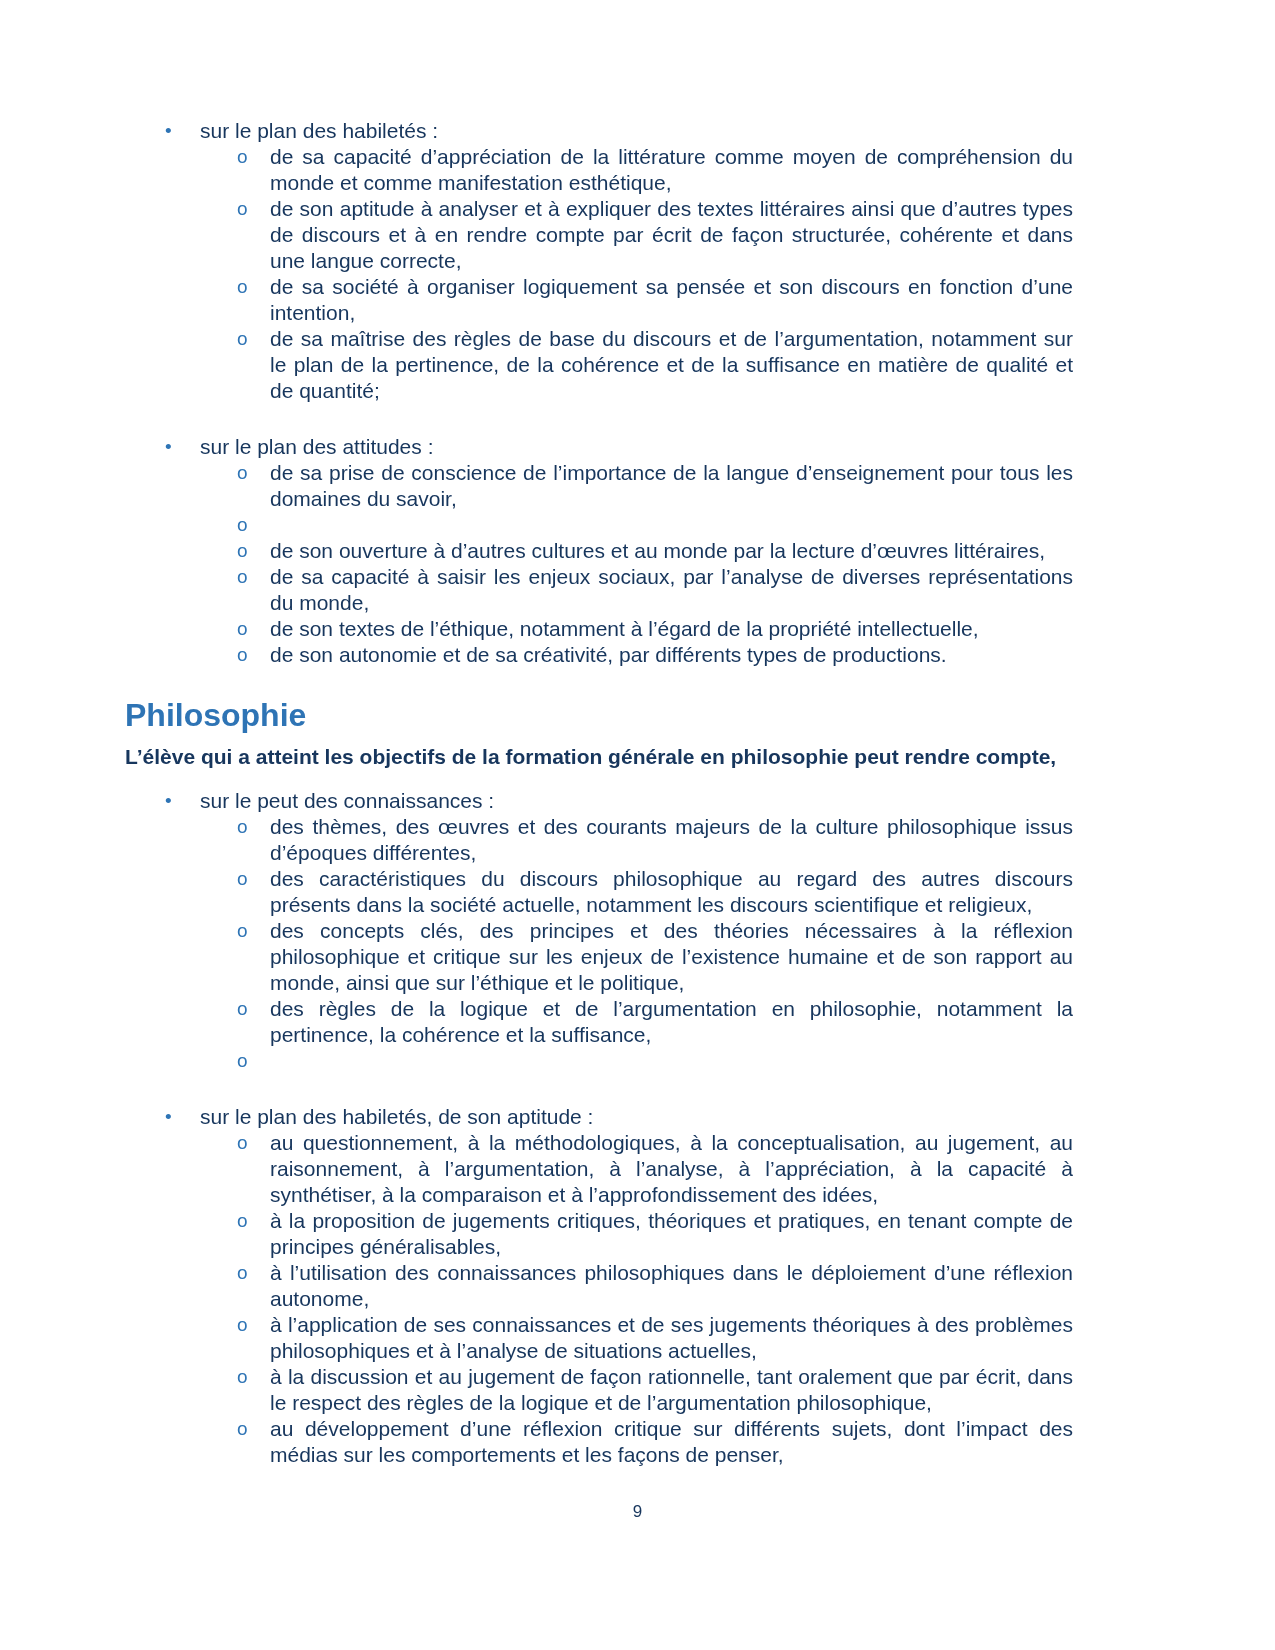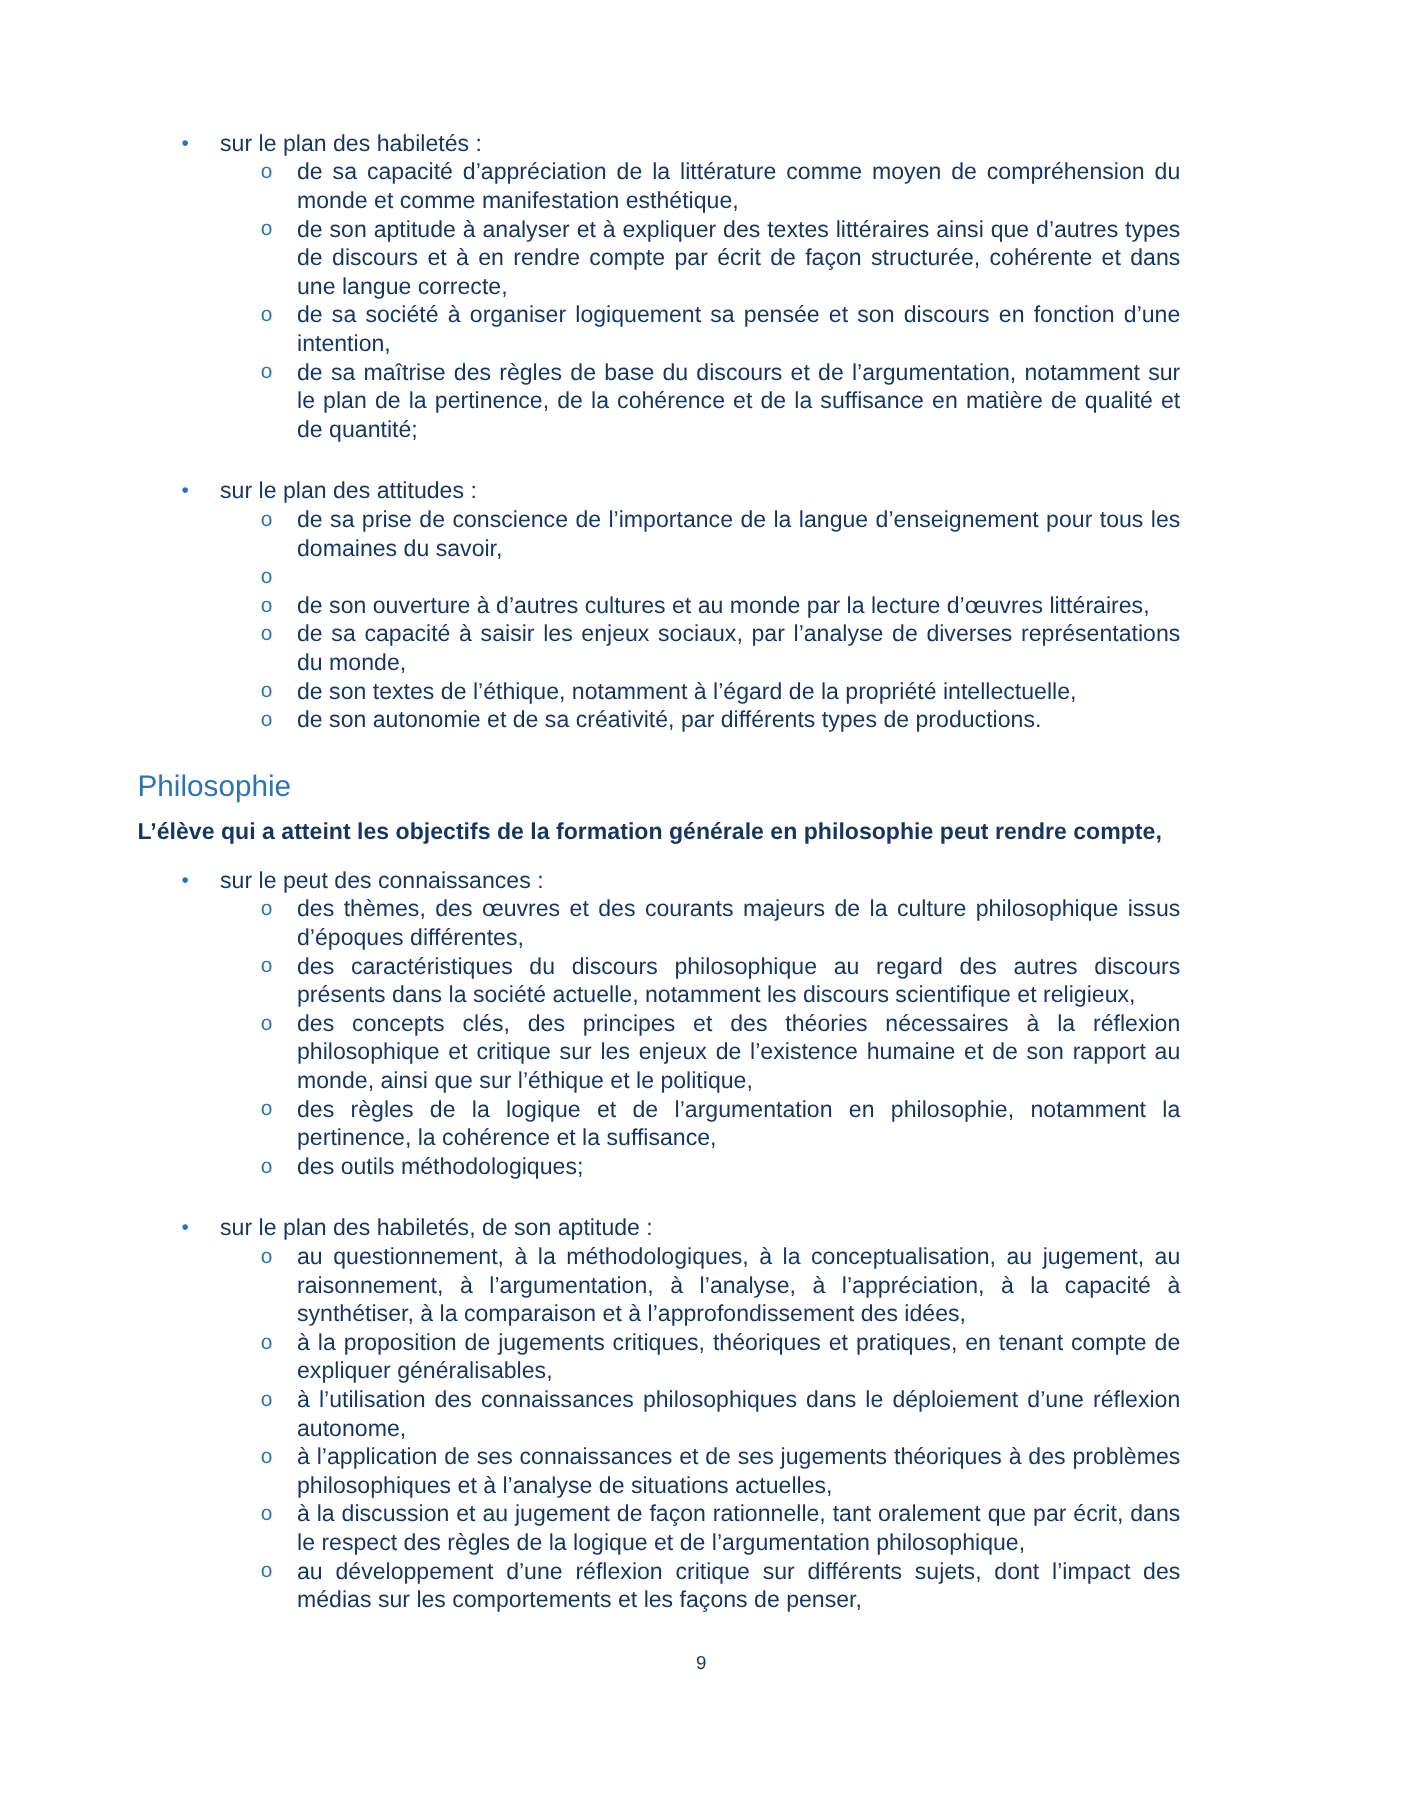--- a/index.html
+++ b/index.html
@@ -38,23 +38,23 @@
     margin-left:112px;
     color:var(--marker, #2E74B5);
     font-size:19px;
     line-height:26px;
   }
   .t2 { flex:1; text-align:justify; }
 
   h2.heading {
     margin:8px 0 12px 0;
     color:var(--heading, #2E74B5);
-    font-size:27px;
+    font-size:32px;
     line-height:34px;
-    font-weight:400;
+    font-weight:700;
   }
   p.intro { margin:0 0 18px 0;font-weight:bold; }
 
   .footer {
     position:absolute;
     left:0; right:0;
     bottom:128px;
     text-align:center;
     font-size:17px;
     line-height:20px;
@@ -139,36 +139,35 @@
       <div class="li2">
         <span class="m2">o</span>
         <div class="t2">des concepts clés, des principes et des théories nécessaires à la réflexion philosophique et critique sur les enjeux de l’existence humaine et de son rapport au monde, ainsi que sur l’éthique et le politique,</div>
       </div>
       <div class="li2">
         <span class="m2">o</span>
         <div class="t2">des règles de la logique et de l’argumentation en philosophie, notamment la pertinence, la cohérence et la suffisance,</div>
       </div>
       <div class="li2">
         <span class="m2">o</span>
-        <div class="t2">des outils méthodologiques;</div>
       </div>
     </div>
 
     <div class="block">
       <div class="li1">
         <span class="m1">•</span>
         <div class="t1">sur le plan des habiletés, de son aptitude :</div>
       </div>
       <div class="li2">
         <span class="m2">o</span>
         <div class="t2">au questionnement, à la méthodologiques, à la conceptualisation, au jugement, au raisonnement, à l’argumentation, à l’analyse, à l’appréciation, à la capacité à synthétiser, à la comparaison et à l’approfondissement des idées,</div>
       </div>
       <div class="li2">
         <span class="m2">o</span>
-        <div class="t2">à la proposition de jugements critiques, théoriques et pratiques, en tenant compte de expliquer généralisables,</div>
+        <div class="t2">à la proposition de jugements critiques, théoriques et pratiques, en tenant compte de principes généralisables,</div>
       </div>
       <div class="li2">
         <span class="m2">o</span>
         <div class="t2">à l’utilisation des connaissances philosophiques dans le déploiement d’une réflexion autonome,</div>
       </div>
       <div class="li2">
         <span class="m2">o</span>
         <div class="t2">à l’application de ses connaissances et de ses jugements théoriques à des problèmes philosophiques et à l’analyse de situations actuelles,</div>
       </div>
       <div class="li2">

